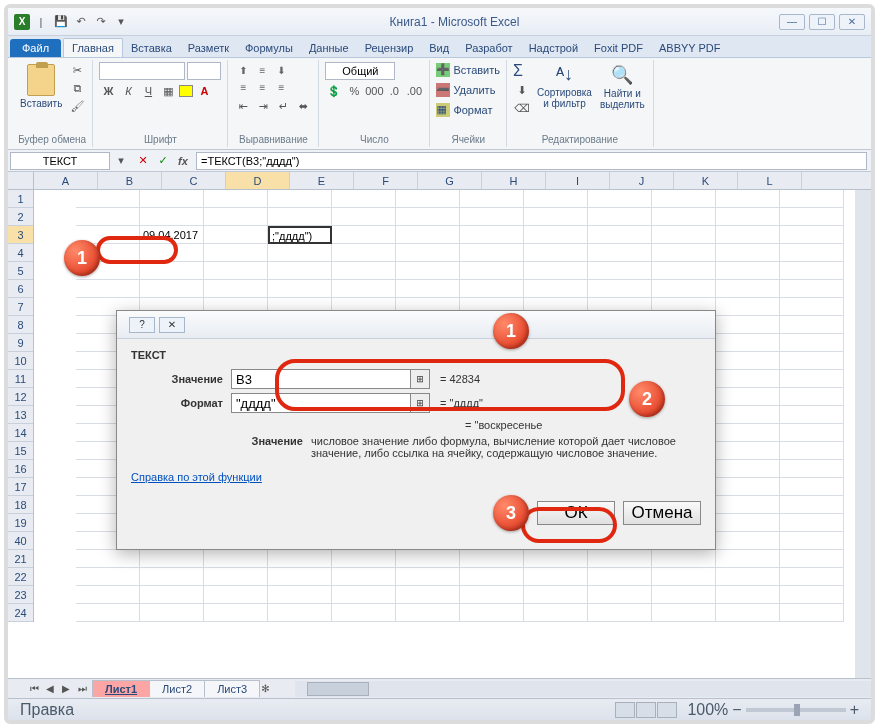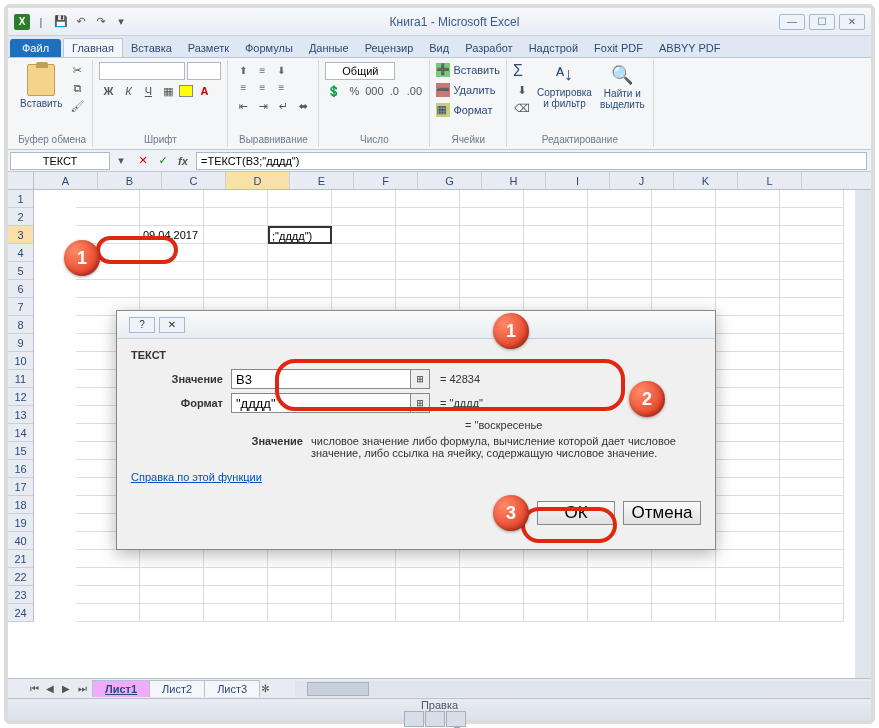--- a/index.html
+++ b/index.html
@@ -78,25 +78,25 @@
 .desc-lbl { width: 180px; text-align: right; font-weight: bold; padding-right: 8px; }
 .desc-txt { flex: 1; }
 .result-row { margin: 10px 0; }
 .help-link { color: #0050c0; text-decoration: underline; cursor: pointer; }
 .dlg-buttons { display: flex; justify-content: flex-end; gap: 8px; padding: 8px 14px 12px; }
 .dlg-btn { width: 78px; height: 24px; border: 1px solid #888; background: linear-gradient(#fafafa,#e0e0e0); font-size: 17px; cursor: pointer; }
 
 .sheet-tabs { position: absolute; bottom: 22px; left: 0; right: 0; height: 20px; background: #e8ecf2; display: flex; align-items: center; border-top: 1px solid #b8c0cc; padding-left: 20px; }
 .nav-arrow { width: 16px; padding: 0 2px; font-size: 10px; color: #555; }
 .sh-tab { padding: 2px 12px; font-size: 11px; background: #f4f6fa; border: 1px solid #b8c0cc; border-bottom: none; margin-right: -1px; color: #2a4a7a; }
-.sh-tab.active { background: #f0abfc; font-weight: bold; text-decoration: underline; }
+.sh-tab.active { background: #fca5a5; font-weight: bold; text-decoration: underline; }
 .hscroll { flex: 1; margin-left: 20px; height: 16px; background: #e0e4ec; position: relative; }
 .hscroll::before { content: ""; position: absolute; left: 12px; width: 60px; top: 1px; bottom: 1px; background: #c8d0dc; border: 1px solid #a8b0bc; }
 
-.statusbar { position: absolute; bottom: 0; left: 0; right: 0; height: 22px; background: linear-gradient(#e8ecf2,#dce2ec); border-top: 1px solid #b8c0cc; display: flex; align-items: center; padding: 0 12px; font-size: 11px; color: #4a5a6a; flex-direction: column; }
+.statusbar { position: absolute; bottom: 0; left: 0; right: 0; height: 22px; background: linear-gradient(#e8ecf2,#dce2ec); border-top: 1px solid #b8c0cc; display: flex; align-items: center; padding: 0 12px; font-size: 16px; color: #4a5a6a; }
 .status-text { flex: 1; }
 .view-btns { display: flex; gap: 1px; margin-right: 10px; }
 .view-btn { width: 20px; height: 16px; border: 1px solid #a8b0bc; background: #d8dee8; }
 .zoom { display: flex; align-items: center; gap: 4px; }
 .zoom-slider { width: 100px; height: 4px; background: #c0c8d4; position: relative; }
 .zoom-slider::after { content: ""; position: absolute; left: 48px; top: -4px; width: 6px; height: 12px; background: #9aa4b4; }
 
 .vscroll { position: absolute; right: 0; top: 18px; bottom: 0; width: 16px; background: #e0e4ec; }
 </style>
 </head>

